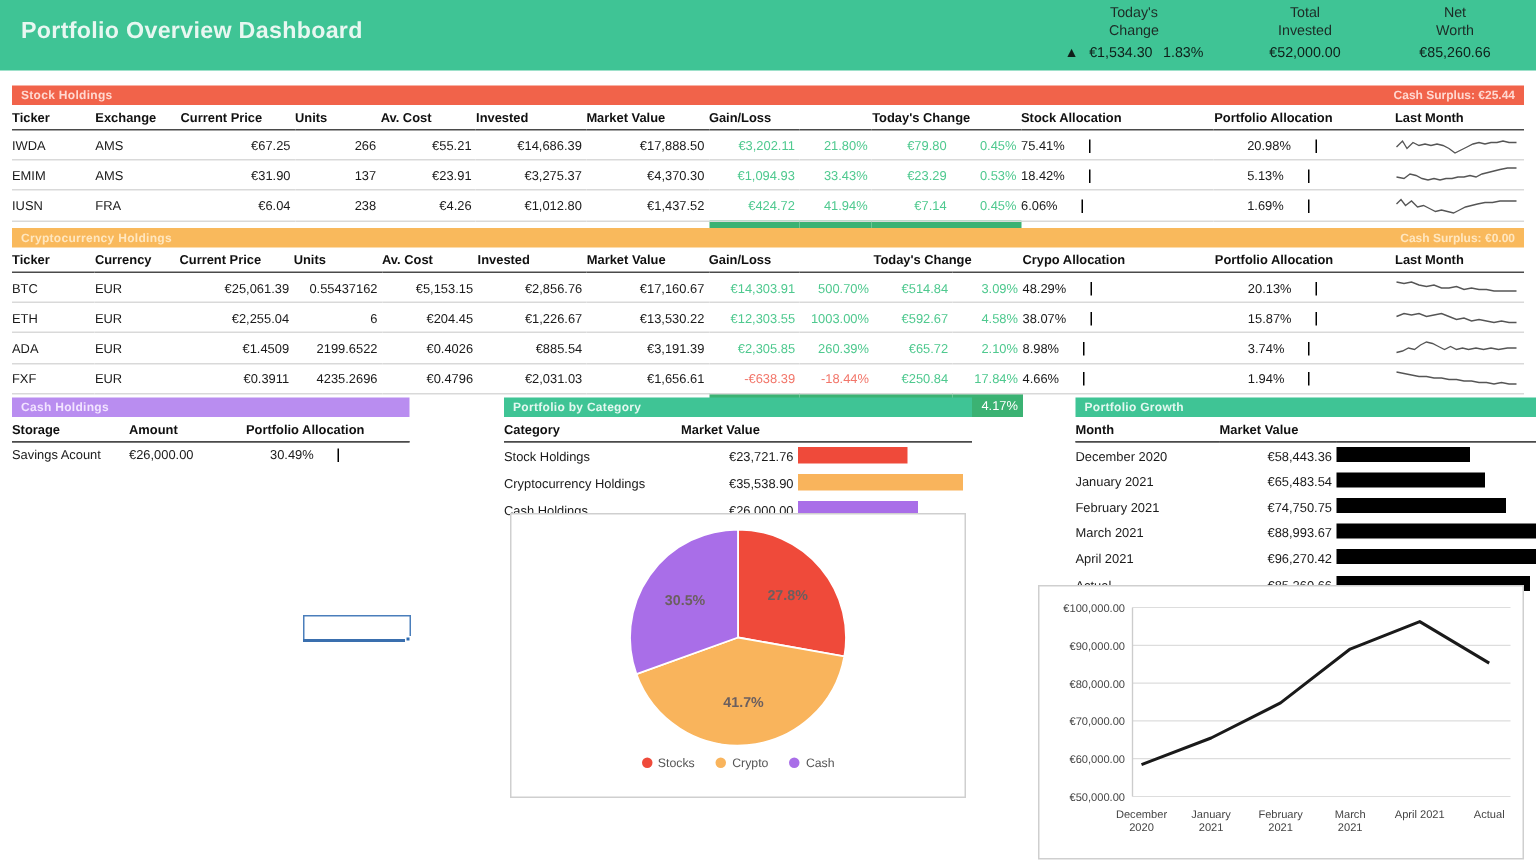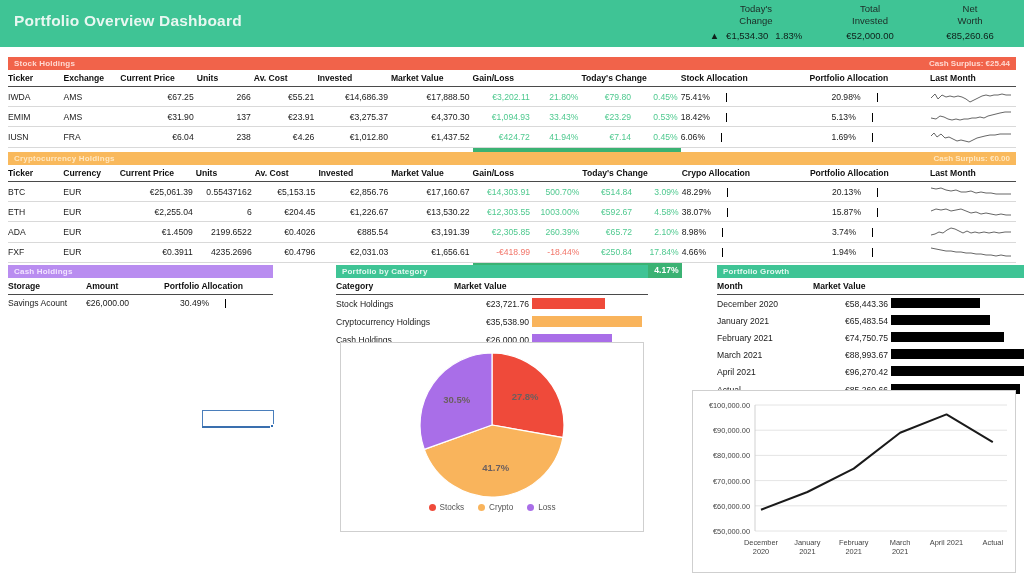--- a/index.html
+++ b/index.html
@@ -58,21 +58,21 @@
     font-size: 8.6px; font-weight: bold; text-align: left;
     padding: 3px 3px 3px 0; border-bottom: 1.2px solid #4a4a4a;
     white-space: nowrap; color: #101010;
   }
   table.tbl td { padding: 2.6px 3px 2.6px 0; white-space: nowrap; }
   table.tbl tr.rowline td { border-bottom: .6px solid #d9d9d9; }
   .num { text-align: right; }
   .ctr { text-align: center; }
   .pos { color: #4fc98f; }
   .neg { color: #f2766a; }
-  .totrow td { font-weight: bold; border-top: 1.1px solid #4a4a4a; padding-top: 3.5px; }
+  .totrow td { font-weight: normal; border-top: 1.1px solid #4a4a4a; padding-top: 3.5px; }
   .greencell { background: #3bb273; color: #ffffff; font-weight: bold; }
 
   
   .cellbar-wrap { display: flex; align-items: flex-end; gap: 16px; }
   .cellbar { background: #000000; height: 9px; display: inline-block; }
   .catbar { height: 11px; display: inline-block; }
   .growbar { background: #000; height: 10px; display: inline-block; }
 
   
   .spark { display: block; }
@@ -414,21 +414,21 @@
             </td>
         </tr>
         <tr class="rowline">
           <td>FXF</td>
           <td>EUR</td>
           <td class="num">€0.3911</td>
           <td class="num">4235.2696</td>
           <td class="num">€0.4796</td>
           <td class="num">€2,031.03</td>
           <td class="num">€1,656.61</td>
-          <td class="num neg">-€418.99</td>
+          <td class="num neg">-€638.39</td>
           <td class="num neg">-18.44%</td>
           <td class="num pos">€250.84</td>
           <td class="num pos">17.84%</td>
           <td>
               <div class="cellbar-wrap">
                 <span>4.66%</span>
                 <span class="cellbar" style="width: 1px;"></span>
               </div>
             </td>
           <td>
@@ -552,21 +552,21 @@
       <span class="legend-item">
           <span class="legend-dot" style="background:#ef4a3a"></span>
           <span>Stocks</span>
         </span>
       <span class="legend-item">
           <span class="legend-dot" style="background:#f9b45c"></span>
           <span>Crypto</span>
         </span>
       <span class="legend-item">
           <span class="legend-dot" style="background:#a96ee8"></span>
-          <span>Loss</span>
+          <span>Cash</span>
         </span>
     </div>
   </div>
 
   <div class="panel" style="left:717px; top:265px; width:324px;">
     <div class="panel-bar bar-green">
       <span class="panel-bar-title bar-txt-lightg">Portfolio Growth</span>
     </div>
     <table class="tbl">
       <colgroup>

